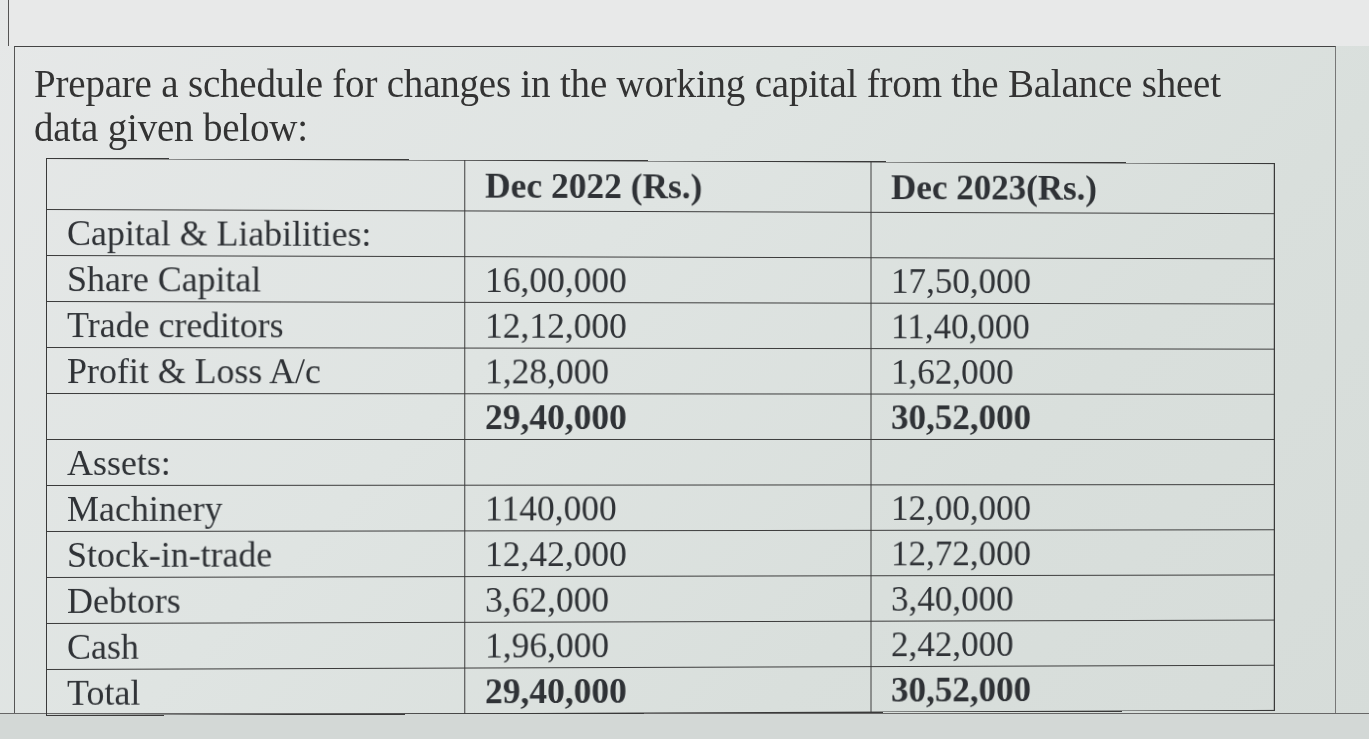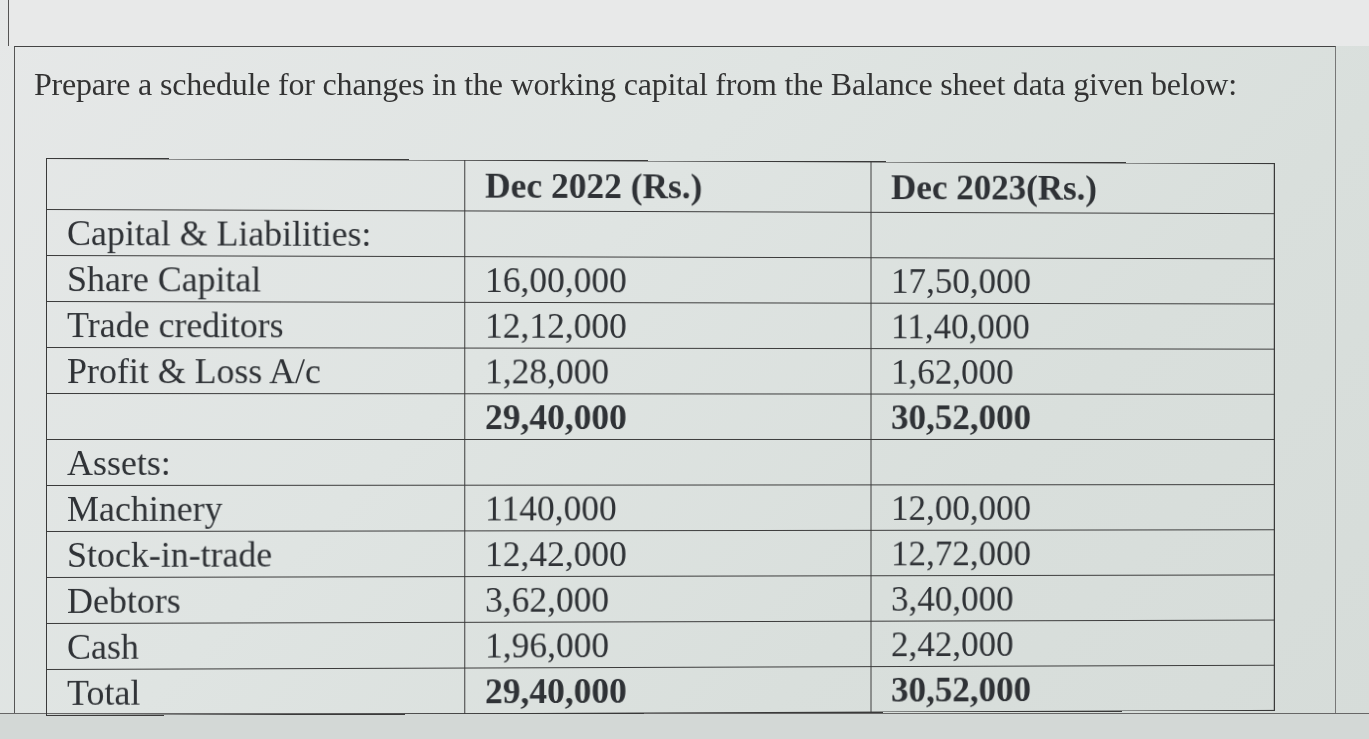--- a/index.html
+++ b/index.html
@@ -36,21 +36,21 @@
       left: 0; top: 713px;
       width: 1369px; height: 26px;
       border-top: 1px solid #666;
       background: #d3d8d6;
     }
     .question {
       position: absolute;
       left: 34px; top: 62px;
       width: 1260px;
       font-family: "Liberation Serif", "DejaVu Serif", serif;
-      font-size: 32px;
+      font-size: 39px;
       line-height: 44px;
       color: #333;
       letter-spacing: -0.2px;
     }
     table.bs {
       position: absolute;
       left: 46px; top: 158px;
       border-collapse: collapse;
       font-family: "Liberation Serif", "DejaVu Serif", serif;
       color: #2f3236;

